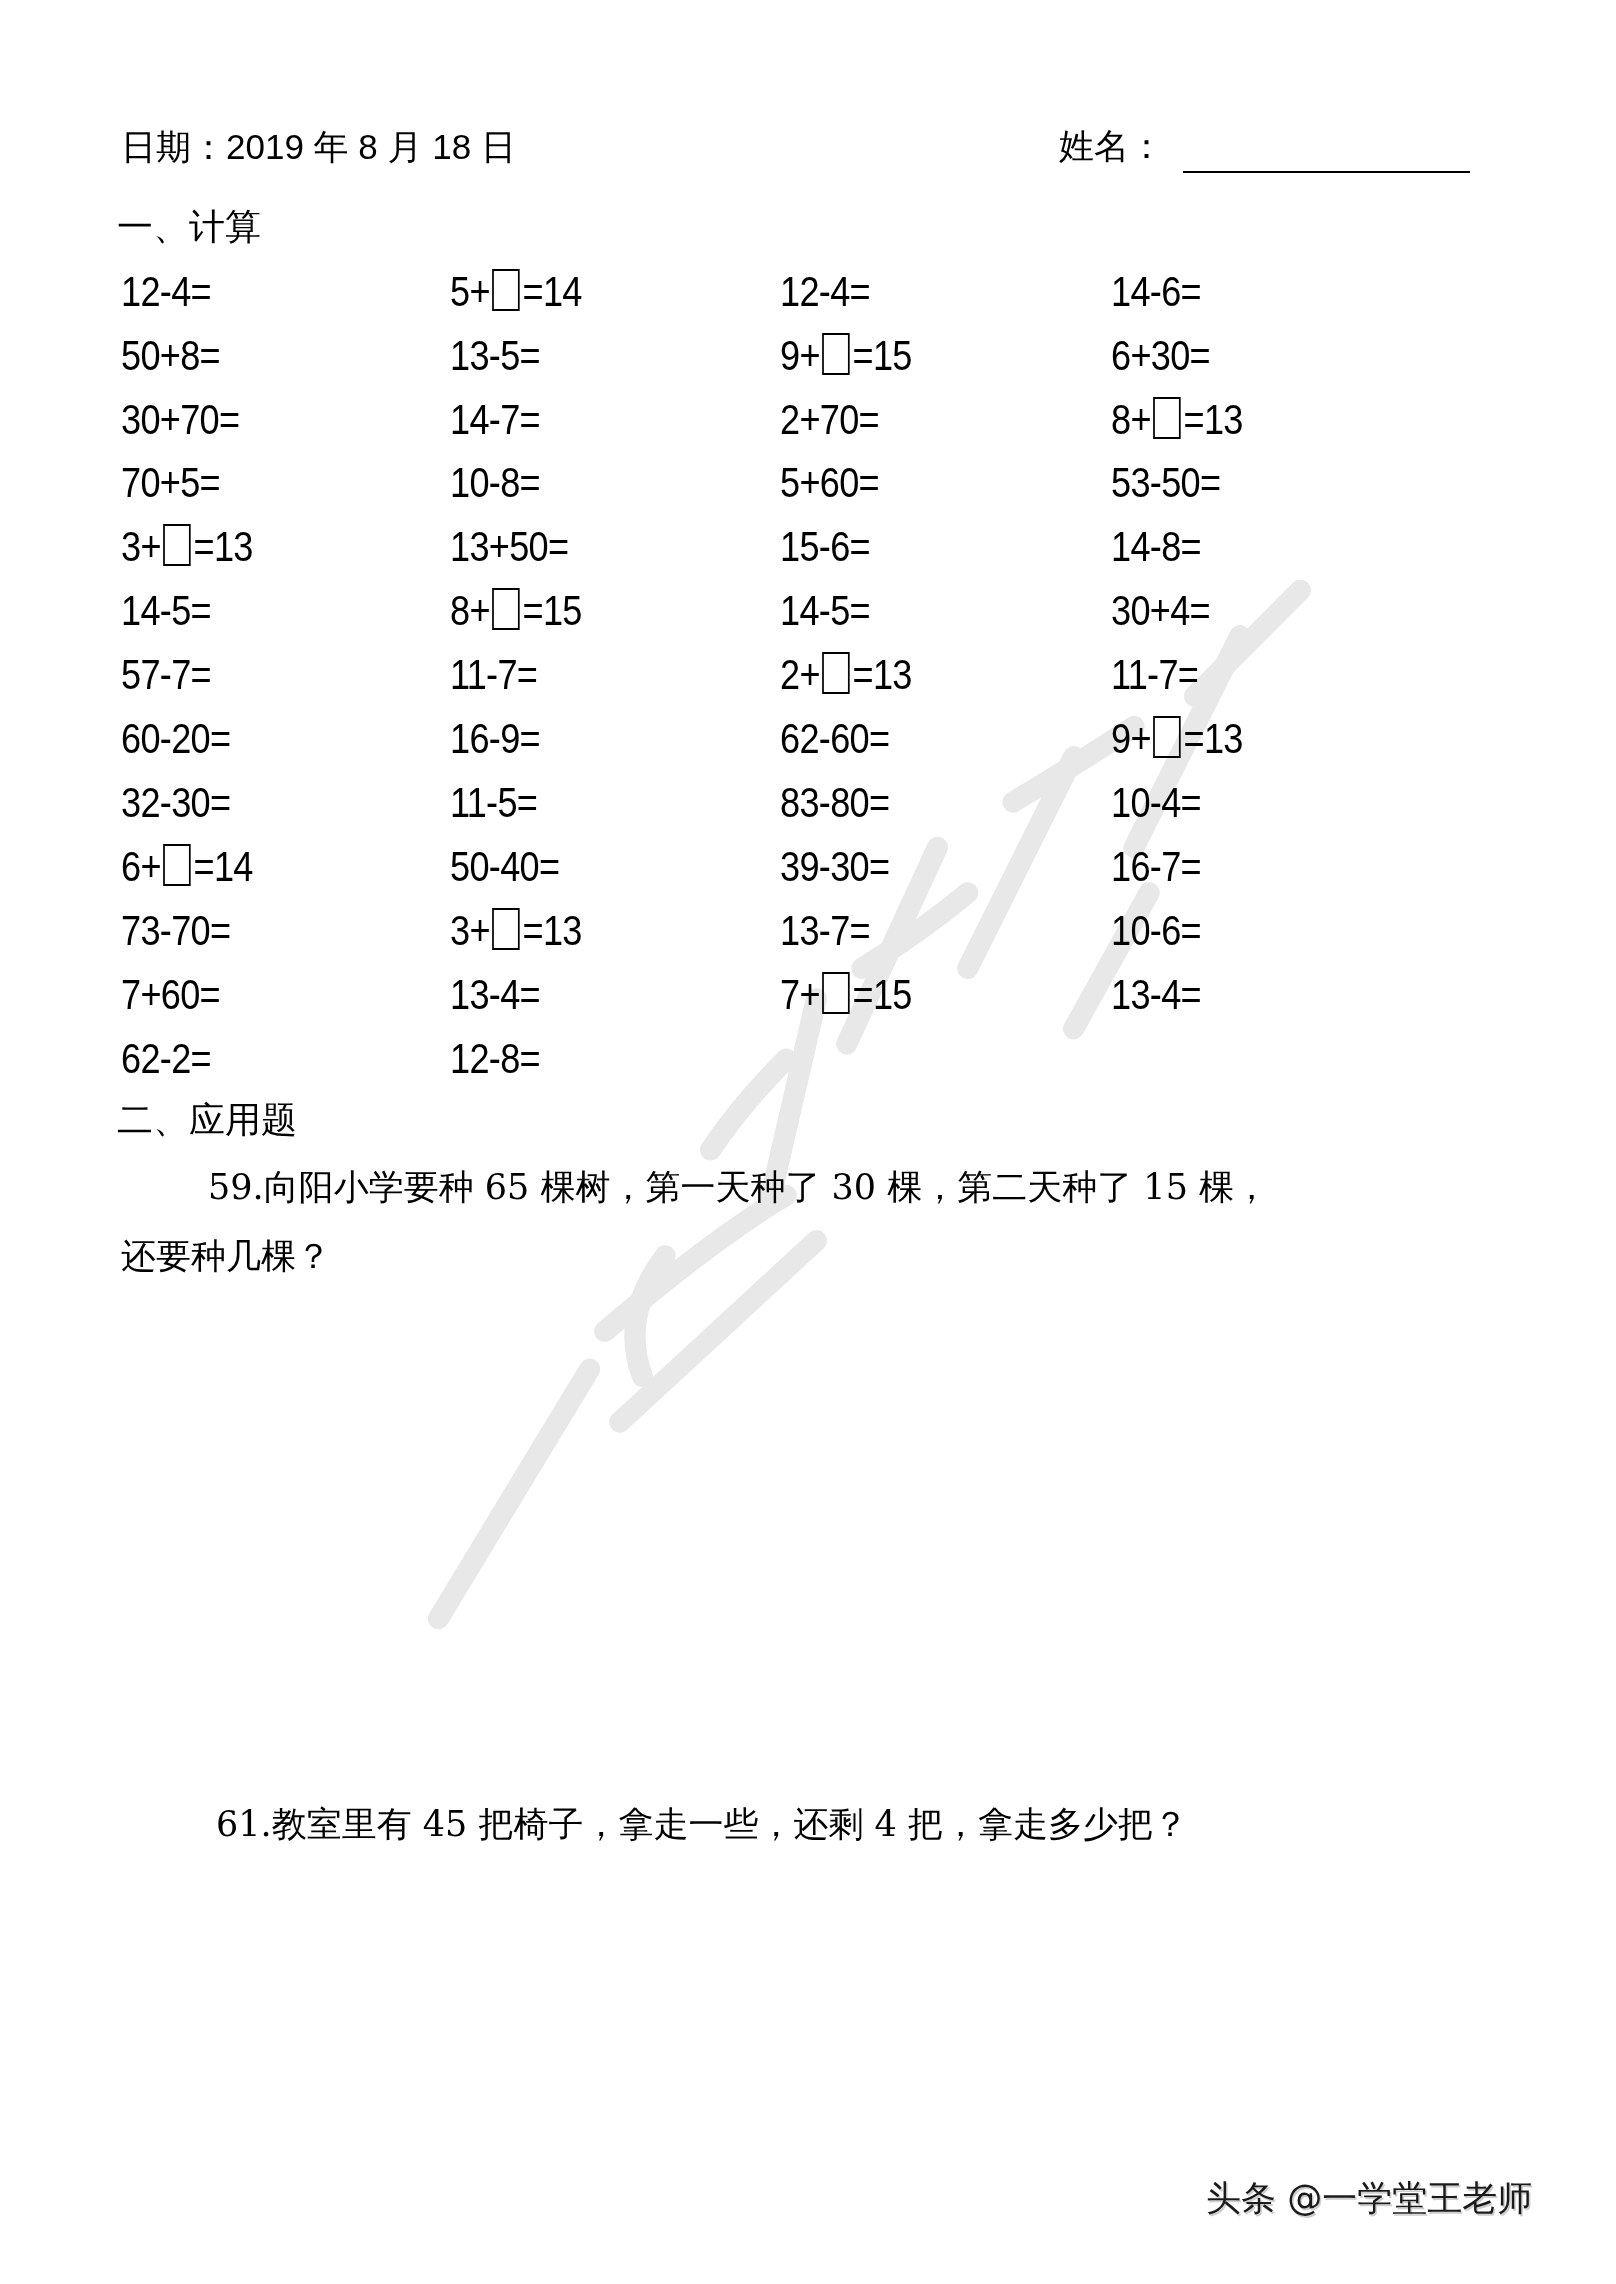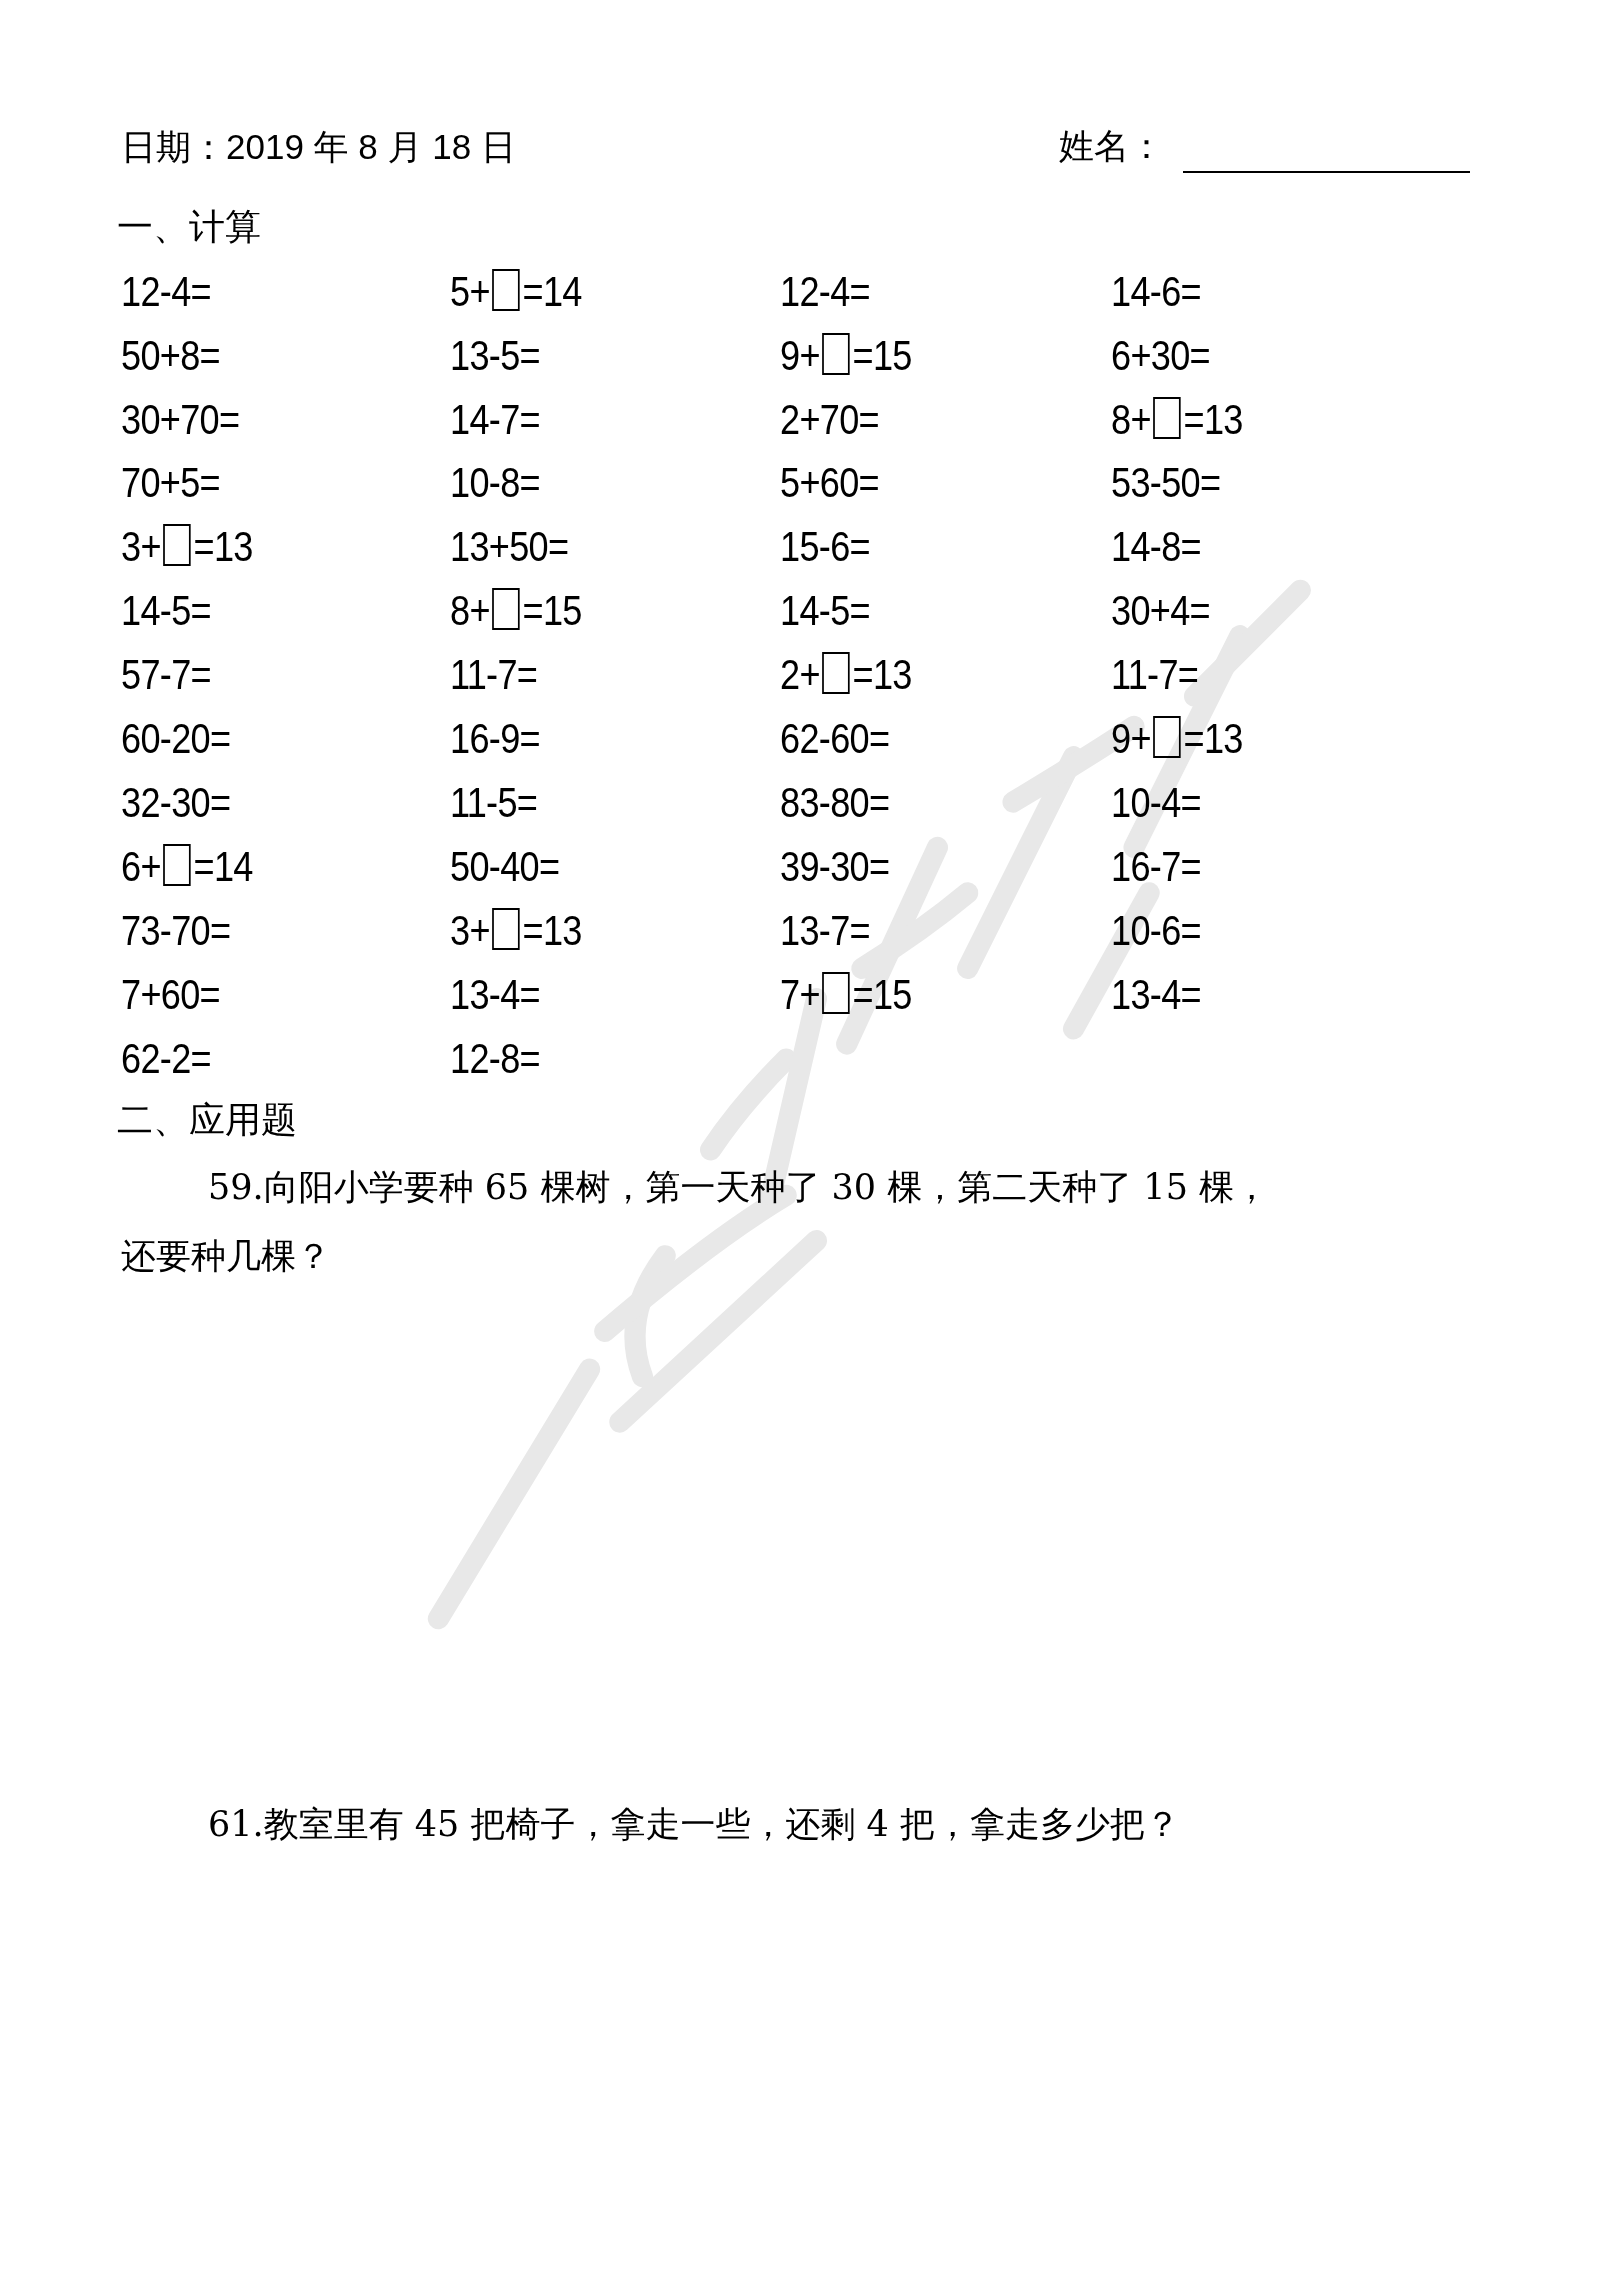--- a/index.html
+++ b/index.html
@@ -100,16 +100,17 @@
       <div class="cell" style="left: 1111px; top: 904px;">10-6=</div>
       <div class="cell" style="left: 1111px; top: 968px;">13-4=</div>
     </div>
 
   <div class="abs section cjk" style="left:117px; top:1097px;">二、应用题</div>
 
   <div class="abs q cjk" style="left:208px; top:1165px;">59.向阳小学要种 65 棵树，第一天种了 30 棵，第二天种了 15 棵，</div>
   <div class="abs q cjk" style="left:121px; top:1234px;">还要种几棵？</div>
 
 
-  <div class="abs q cjk" style="left:208px; top:1802px;text-align:center;">61.教室里有 45 把椅子，拿走一些，还剩 4 把，拿走多少把？</div>
+  <div class="abs q cjk" style="left:216px; top:1802px;text-align:center;">61.教室里有 45 把椅子，拿走一些，还剩 4 把，拿走多少把？</div>
 
+  <div class="footer">头条 @一学堂王老师</div>
 </div>
 
 
 </body></html>

